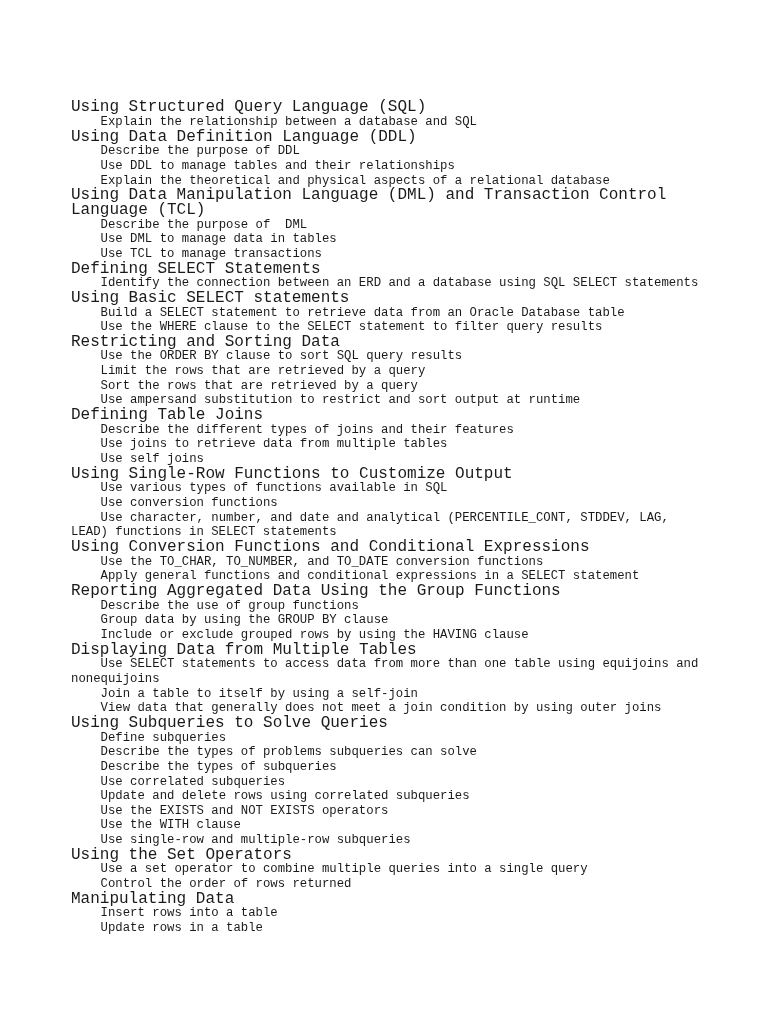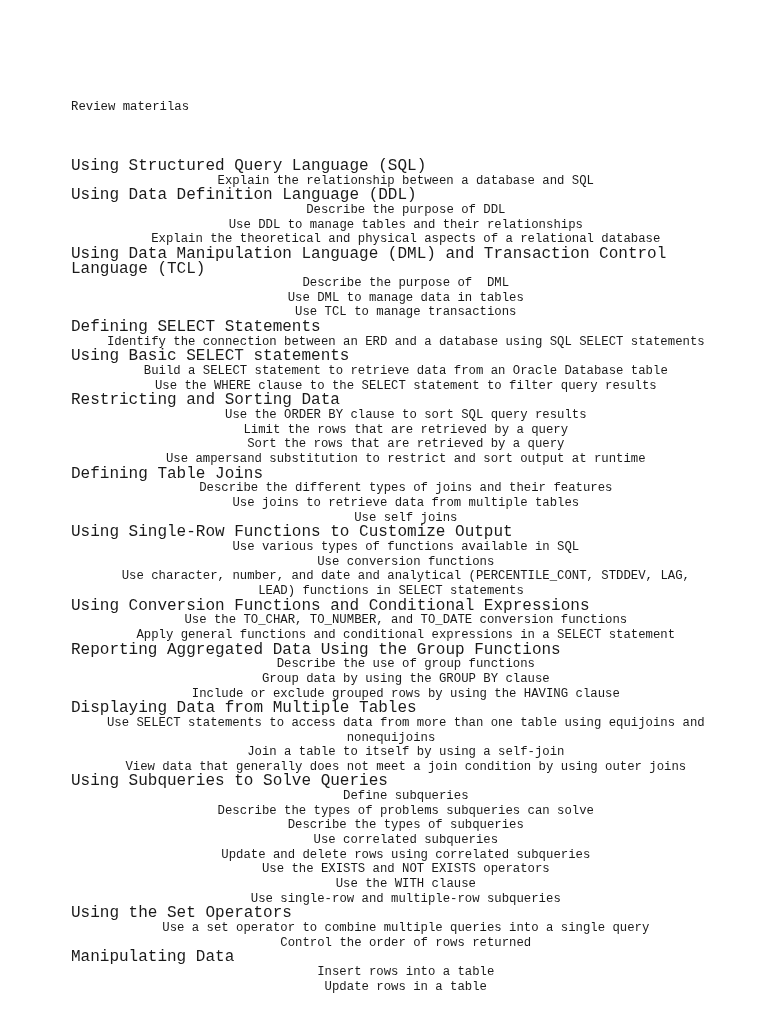--- a/index.html
+++ b/index.html
@@ -36,22 +36,21 @@
     .heading {
       display: block;
       margin: 0;
       font-weight: normal;
       font-size: 16px;
     }
     .item {
       display: block;
       text-indent: 29.6px;
     }
-    ul { list-style: none; margin: 0; padding: 0; text-align: center; }
+    ul { list-style: none; margin: 0; padding: 0; }
     li { margin: 0; padding: 0; }
   </style>
 </head>
 <body>
 
 <div class="page">
-  <div class="title">Review materilas</div>
   <div id="sections"><div class="section"><div class="heading">Using Structured Query Language (SQL)</div><ul><li class="item">Explain the relationship between a database and SQL</li></ul></div><div class="section"><div class="heading">Using Data Definition Language (DDL)</div><ul><li class="item">Describe the purpose of DDL</li><li class="item">Use DDL to manage tables and their relationships</li><li class="item">Explain the theoretical and physical aspects of a relational database</li></ul></div><div class="section"><div class="heading">Using Data Manipulation Language (DML) and Transaction Control Language (TCL)</div><ul><li class="item">Describe the purpose of  DML</li><li class="item">Use DML to manage data in tables</li><li class="item">Use TCL to manage transactions</li></ul></div><div class="section"><div class="heading">Defining SELECT Statements</div><ul><li class="item">Identify the connection between an ERD and a database using SQL SELECT statements</li></ul></div><div class="section"><div class="heading">Using Basic SELECT statements</div><ul><li class="item">Build a SELECT statement to retrieve data from an Oracle Database table</li><li class="item">Use the WHERE clause to the SELECT statement to filter query results</li></ul></div><div class="section"><div class="heading">Restricting and Sorting Data</div><ul><li class="item">Use the ORDER BY clause to sort SQL query results</li><li class="item">Limit the rows that are retrieved by a query</li><li class="item">Sort the rows that are retrieved by a query</li><li class="item">Use ampersand substitution to restrict and sort output at runtime</li></ul></div><div class="section"><div class="heading">Defining Table Joins</div><ul><li class="item">Describe the different types of joins and their features</li><li class="item">Use joins to retrieve data from multiple tables</li><li class="item">Use self joins</li></ul></div><div class="section"><div class="heading">Using Single-Row Functions to Customize Output</div><ul><li class="item">Use various types of functions available in SQL</li><li class="item">Use conversion functions</li><li class="item">Use character, number, and date and analytical (PERCENTILE_CONT, STDDEV, LAG, LEAD) functions in SELECT statements</li></ul></div><div class="section"><div class="heading">Using Conversion Functions and Conditional Expressions</div><ul><li class="item">Use the TO_CHAR, TO_NUMBER, and TO_DATE conversion functions</li><li class="item">Apply general functions and conditional expressions in a SELECT statement</li></ul></div><div class="section"><div class="heading">Reporting Aggregated Data Using the Group Functions</div><ul><li class="item">Describe the use of group functions</li><li class="item">Group data by using the GROUP BY clause</li><li class="item">Include or exclude grouped rows by using the HAVING clause</li></ul></div><div class="section"><div class="heading">Displaying Data from Multiple Tables</div><ul><li class="item">Use SELECT statements to access data from more than one table using equijoins and nonequijoins</li><li class="item">Join a table to itself by using a self-join</li><li class="item">View data that generally does not meet a join condition by using outer joins</li></ul></div><div class="section"><div class="heading">Using Subqueries to Solve Queries</div><ul><li class="item">Define subqueries</li><li class="item">Describe the types of problems subqueries can solve</li><li class="item">Describe the types of subqueries</li><li class="item">Use correlated subqueries</li><li class="item">Update and delete rows using correlated subqueries</li><li class="item">Use the EXISTS and NOT EXISTS operators</li><li class="item">Use the WITH clause</li><li class="item">Use single-row and multiple-row subqueries</li></ul></div><div class="section"><div class="heading">Using the Set Operators</div><ul><li class="item">Use a set operator to combine multiple queries into a single query</li><li class="item">Control the order of rows returned</li></ul></div><div class="section"><div class="heading">Manipulating Data</div><ul><li class="item">Insert rows into a table</li><li class="item">Update rows in a table</li></ul></div></div>
 </div>
 
 </body></html>

